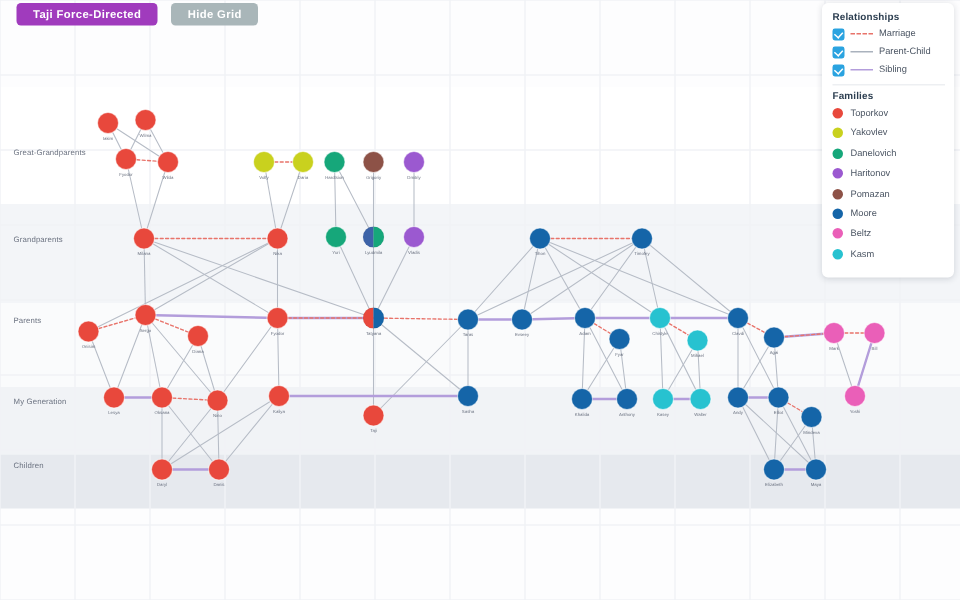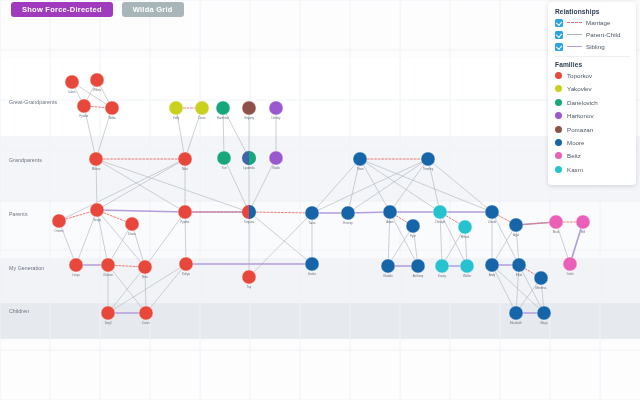--- a/index.html
+++ b/index.html
@@ -410,22 +410,22 @@
 
   <div id="gen-labels">
       <div class="gen-label" style="top: 99px;">Great-Grandparents</div>
       <div class="gen-label" style="top: 157px;">Grandparents</div>
       <div class="gen-label" style="top: 211px;">Parents</div>
       <div class="gen-label" style="top: 265px;">My Generation</div>
       <div class="gen-label" style="top: 308px;">Children</div>
     </div>
 
   <div id="toolbar">
-    <button class="btn btn-primary">Show Force-Directed</button>
-    <button class="btn btn-muted">Wilda Grid</button>
+    <button class="btn btn-primary">Taji Force-Directed</button>
+    <button class="btn btn-muted">Hide Grid</button>
   </div>
 
   <div id="legend">
     <div class="lg-title">Relationships</div>
     <div id="rel-list">
         <div class="lg-row">
           <div class="chk"></div>
           <div class="lg-line" style="border-top: 1.4px dashed rgb(232, 115, 106);"></div>
           <div class="lg-lbl">Marriage</div>
         </div>

